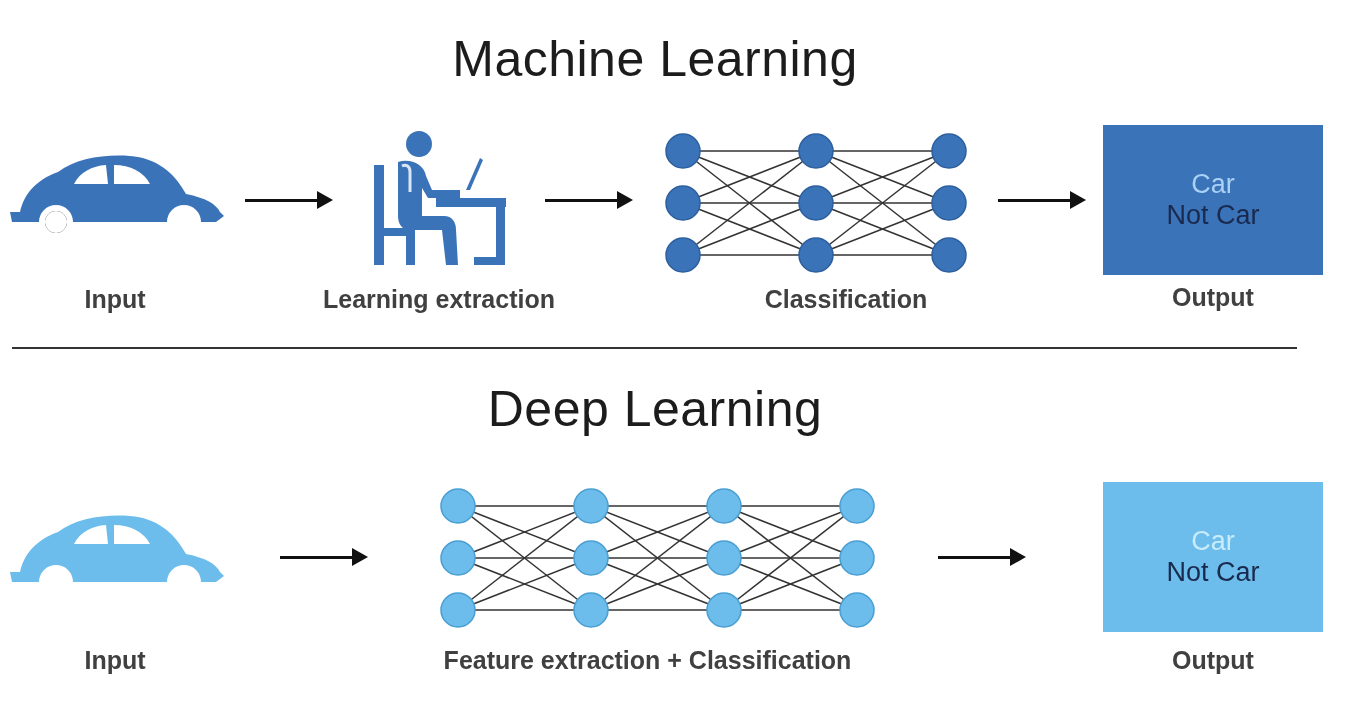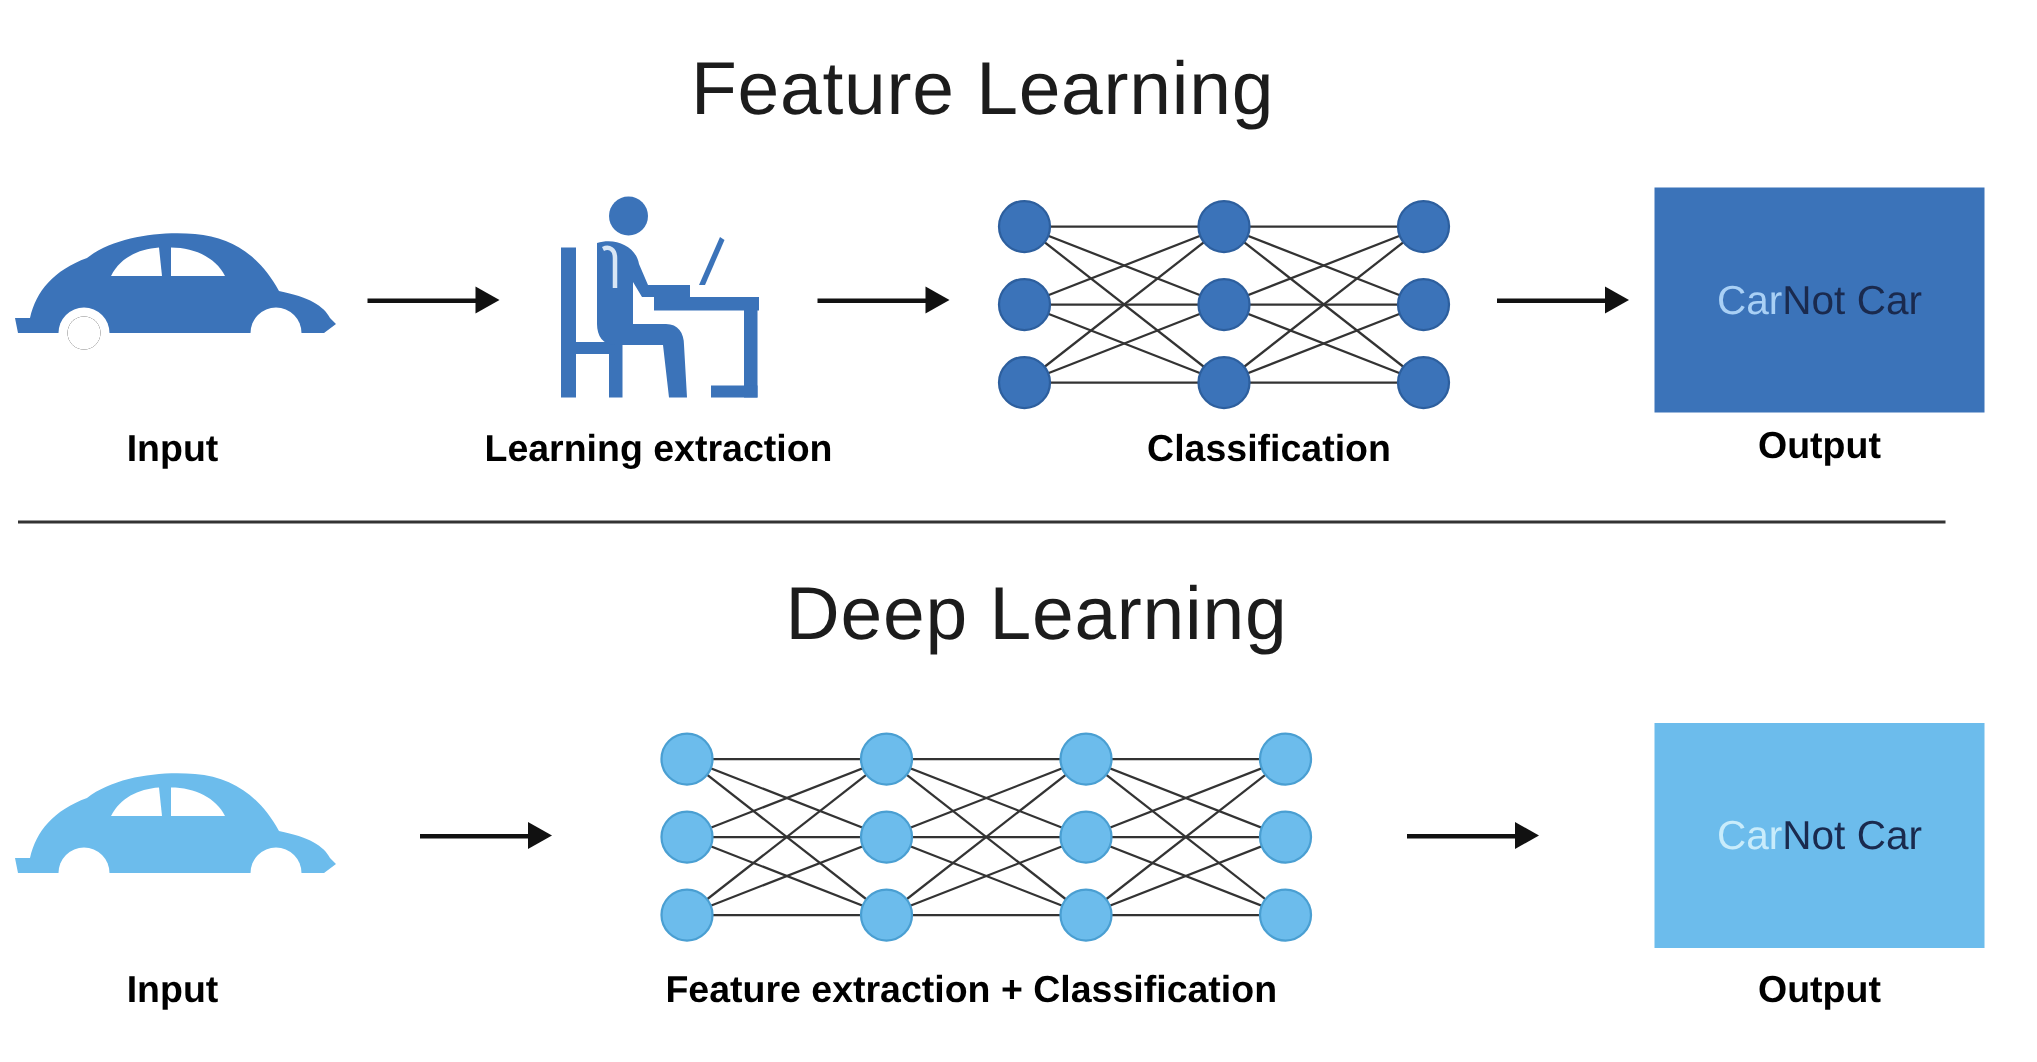--- a/index.html
+++ b/index.html
@@ -1,36 +1,36 @@
 <!DOCTYPE html>
 <html><head>
 <meta charset="utf-8">
 <style>
   html, body { margin: 0; padding: 0; background: #ffffff; }
   body { width: 1358px; height: 708px; position: relative; overflow: hidden;
          font-family: "Liberation Sans", "DejaVu Sans", sans-serif; color: #222; }
   .title { position: absolute; left: 0; width: 1310px; text-align: center;
            font-size: 50px; color: #1c1c1c; font-weight: normal; letter-spacing: 0.5px; }
   #ml-title { top: 30px; }
-  #dl-title { top: 380px; padding-left: 36px; }
-  .label { position: absolute; font-size: 25px; font-weight: bold; color: #000000;
+  #dl-title { top: 380px; }
+  .label { position: absolute; font-size: 25px; font-weight: bold; color: #404040;
            text-align: center; white-space: nowrap; }
   .divider { position: absolute; left: 12px; top: 347px; width: 1285px; height: 2px; background: #333; }
   .arrow { position: absolute; height: 3px; background: #111; }
   .arrow::after { content: ""; position: absolute; right: -4px; top: -8px;
                   border-left: 16px solid #111; border-top: 9px solid transparent; border-bottom: 9px solid transparent; }
-  .outbox { position: absolute; display: flex; flex-direction: row; align-items: center; justify-content: center; }
+  .outbox { position: absolute; display: flex; flex-direction: column; align-items: center; justify-content: center; }
   .outbox .car { font-size: 27px; }
   .outbox .notcar { font-size: 27px; }
   svg { position: absolute; overflow: visible; }
 </style>
 </head>
 <body>
 
-<div class="title" id="ml-title">Feature Learning</div>
+<div class="title" id="ml-title">Machine Learning</div>
 
 <svg id="ml-car" style="left:6px;top:150px;" width="220" height="95" viewBox="0 0 220 95">
   <path class="car-body" d="M4,62 L14,62 C18,44 30,30 52,22 C70,8 100,4 124,6 C150,8 168,22 180,44 C200,48 210,54 214,62 L218,66 L210,72 L6,72 Z" fill="#3b73b9"></path>
   <path d="M68,34 C74,22 86,16 100,15 L102,34 Z" fill="#fff"></path>
   <path d="M108,15 C124,15 138,22 144,34 L108,34 Z" fill="#fff"></path>
   <circle cx="50" cy="72" r="17" fill="#fff"></circle>
   <circle cx="50" cy="72" r="11" class="car-wheel"></circle>
   <circle cx="50" cy="72" r="11" fill="#fff"></circle>
   <circle cx="178" cy="72" r="17" fill="#fff"></circle>
   <circle cx="178" cy="72" r="11" fill="#fff"></circle>

